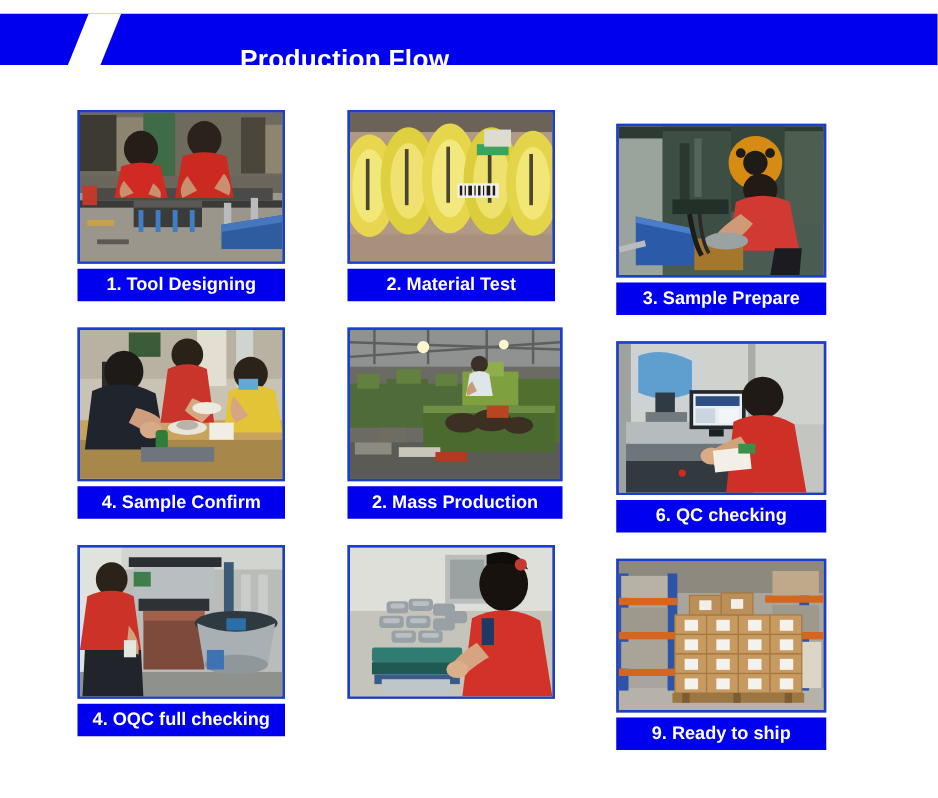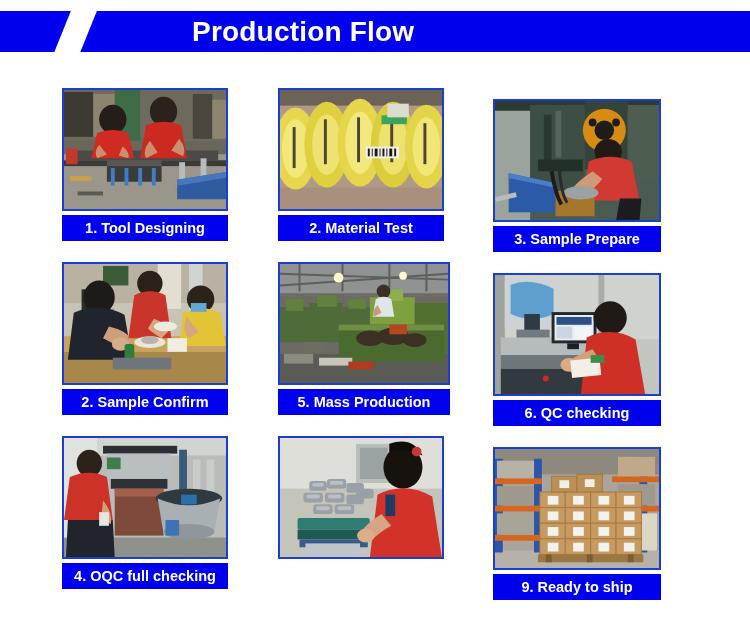--- a/index.html
+++ b/index.html
@@ -31,25 +31,25 @@
     left: 62px;
     top: -4px;
     width: 26px;
     height: 52px;
     background: #ffffff;
     transform: skewX(-22deg);
   }
   .banner-title {
     position: absolute;
     left: 192px;
-    top: 0;
+    top: 16px;
     height: 26px;
     line-height: 41px;
     color: #ffffff;
-    font-size: 28px;
+    font-size: 21px;
     font-weight: bold;
     letter-spacing: 0.2px;
     white-space: nowrap;
   }
 
   
   .grid {
     position: absolute;
     left: 0;
     top: 88px;
@@ -283,21 +283,21 @@
           <path d="M126 54 q-6 14 2 22 l10 -6 z" fill="#d6a582"></path>
           <rect x="130" y="40" width="16" height="9" fill="#63a7d4"></rect>
 
           <ellipse cx="88" cy="80" rx="16" ry="6" fill="#e9e5db"></ellipse>
           <ellipse cx="88" cy="78" rx="9" ry="4" fill="#b9b4aa"></ellipse>
           <rect x="62" y="82" width="10" height="20" rx="3" fill="#2f7d3a"></rect>
           <rect x="106" y="76" width="20" height="14" fill="#f0ede4"></rect>
           <rect x="50" y="96" width="60" height="12" fill="#6e757c"></rect>
         </svg>
       </div>
-      <div class="caption">2. Sample Confirm</div>
+      <div class="caption">4. Sample Confirm</div>
     </div>
 
     <div class="card col1 w172">
       <div class="photo">
         <svg class="scene" viewBox="0 0 172 123" preserveAspectRatio="none">
           <rect x="0" y="0" width="172" height="123" fill="#6b6b63"></rect>
           <rect x="0" y="0" width="172" height="30" fill="#8f9290"></rect>
 
           <g stroke="#5c5f5d" stroke-width="2" fill="none">
             <path d="M0 10 L172 16"></path>
@@ -339,21 +339,21 @@
           <ellipse cx="106" cy="28" rx="7" ry="7" fill="#3a3028"></ellipse>
           <path d="M98 36 q8 -5 16 0 l3 18 h-22 z" fill="#dfe6ea"></path>
           <path d="M100 42 q-6 6 -4 12 l8 -4 z" fill="#c79a78"></path>
 
           <rect x="4" y="92" width="30" height="10" fill="#8d8a80"></rect>
           <rect x="40" y="96" width="34" height="8" fill="#c9c6ba"></rect>
           <rect x="24" y="80" width="22" height="12" fill="#6f6c62"></rect>
           <rect x="70" y="100" width="26" height="8" fill="#b03a22"></rect>
         </svg>
       </div>
-      <div class="caption">5. Mass Production</div>
+      <div class="caption">2. Mass Production</div>
     </div>
 
     <div class="card col2 w168">
       <div class="photo">
         <svg class="scene" viewBox="0 0 168 123" preserveAspectRatio="none">
           <rect x="0" y="0" width="168" height="123" fill="#c2c5c0"></rect>
           <rect x="0" y="0" width="168" height="66" fill="#cfd2cd"></rect>
           <rect x="106" y="0" width="6" height="82" fill="#a9aca7"></rect>
           <rect x="0" y="0" width="10" height="123" fill="#9fa39e"></rect>
 

